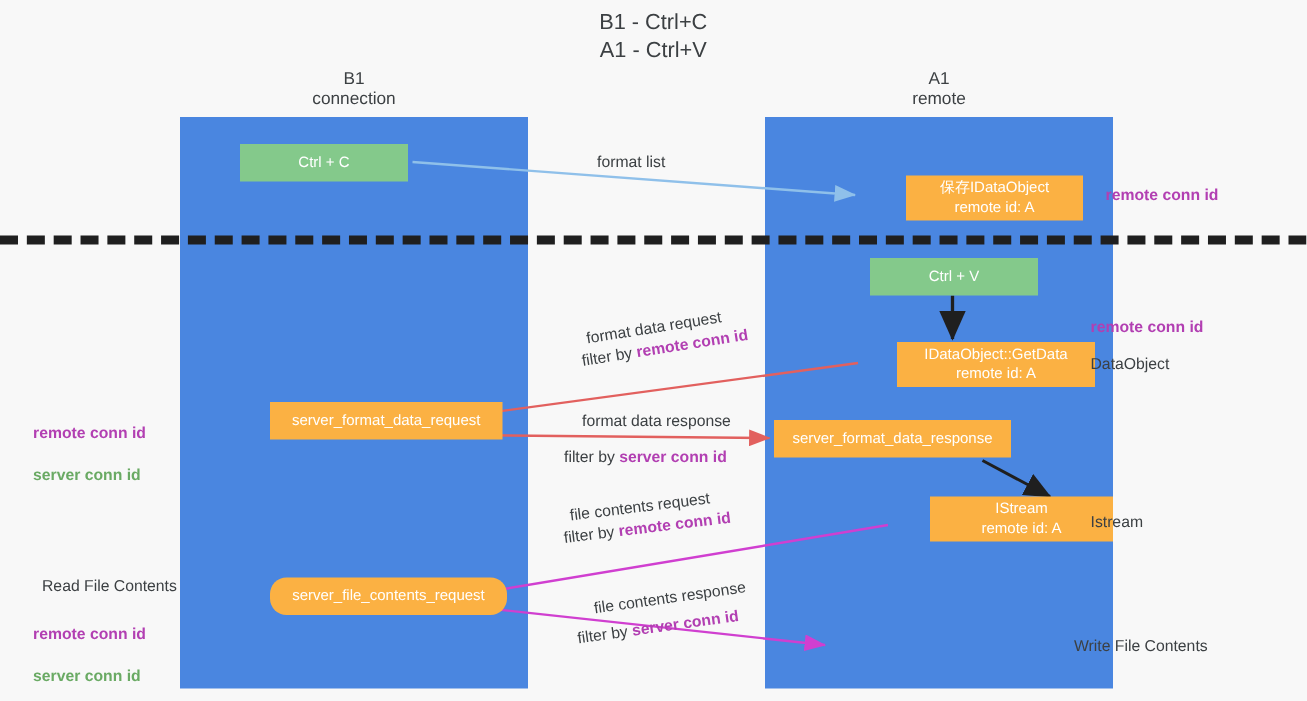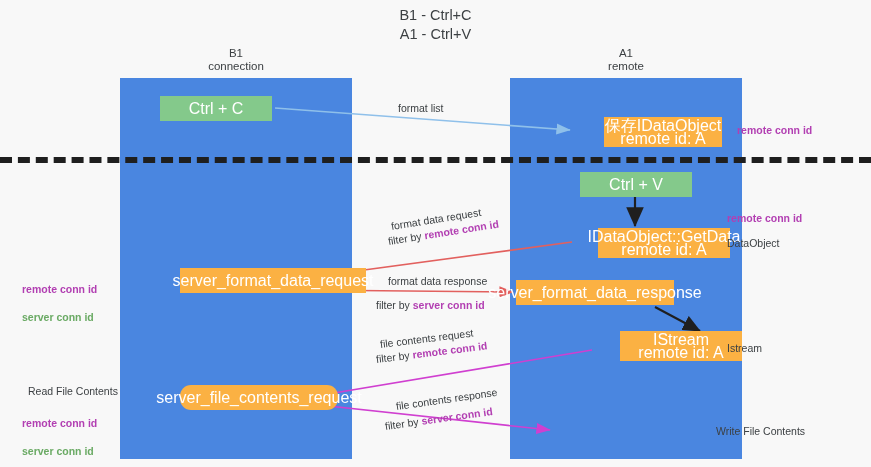--- a/index.html
+++ b/index.html
@@ -29,21 +29,21 @@
 
   
   .dashed{
     position:absolute;left:0;right:0;top:157px;height:0;
     border-top:6px dashed #1f1f1f;
   }
 
   
   .node{
     position:absolute;display:flex;align-items:center;justify-content:center;
-    text-align:center;color:#ffffff;font-size:16px;line-height:13px;
+    text-align:center;color:#ffffff;font-size:10px;line-height:13px;
     white-space:pre-line;box-sizing:border-box;z-index:6;
   }
   .node.green{background:#84c98b;}
   .node.orange{background:#fbb143;margin-left:28px;}
 
   
   .edge-label{
     position:absolute;color:#3c4043;font-size:10.5px;line-height:14px;
     white-space:nowrap;z-index:7;
   }
@@ -115,21 +115,21 @@
   <div class="node green" style="left:160px;top:96px;width:112px;height:25px;">Ctrl + C</div>
 
   <div class="node orange" style="left:576px;top:117px;width:118px;height:30px;">保存IDataObject
 remote id: A</div>
 
   <div class="node green" style="left:580px;top:172px;width:112px;height:25px;">Ctrl + V</div>
 
   <div class="node orange" style="left:570px;top:228px;width:132px;height:30px;">IDataObject::GetData
 remote id: A</div>
 
-  <div class="node orange" style="left:152px;top:268px;width:186px;height:25px;">server_format_data_request</div>
+  <div class="node orange" style="left:152px;top:268px;width:155px;height:25px;">server_format_data_request</div>
 
   <div class="node orange" style="left:488px;top:280px;width:158px;height:25px;">server_format_data_response</div>
 
   <div class="node orange" style="left:592px;top:331px;width:122px;height:30px;">IStream
 remote id: A</div>
 
   <div class="node orange" style="left:152px;top:385px;width:158px;height:25px;border-radius:11px;">server_file_contents_request</div>
 
 
   <div class="edge-label" style="left:398px;top:101px;">format list</div>

